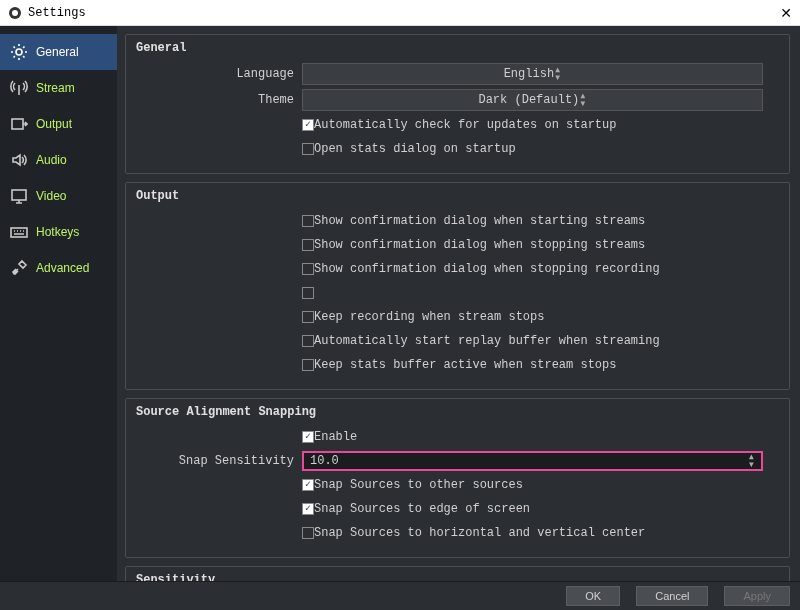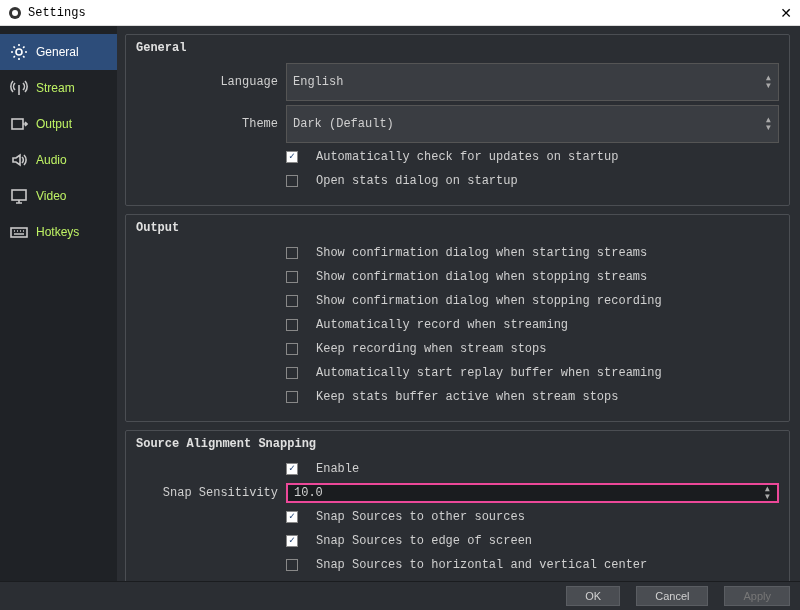--- a/index.html
+++ b/index.html
@@ -11,28 +11,28 @@
 .sidebar{width:117px;background:#1f2226;display:flex;flex-direction:column;padding-top:8px}
 .side-item{display:flex;align-items:center;gap:8px;padding:9px 10px;color:#bef264;cursor:pointer}
 .side-item.active{background:#2d4d7a;color:#fff}
 .side-item .ico{width:18px;height:18px;display:flex;align-items:center;justify-content:center}
 .side-item .ico svg{stroke:#c8c8c8;fill:none;stroke-width:1.6}
 .side-item.active .ico svg{stroke:#fff}
 .side-item span{font-family:sans-serif;font-size:12px}
 .content{flex:1;overflow-y:auto;padding:8px 10px 8px 8px;position:relative}
 .group{border:1px solid #4b4e53;border-radius:2px;margin-bottom:8px;padding:6px 10px 10px}
 .group-title{color:#e0e0e0;font-weight:bold;margin-bottom:8px}
-.row{display:flex;align-items:center;margin:4px 0;min-height:20px}
+.row{display:flex;align-items:center;margin:4px 16px;min-height:20px}
 .row .label{width:150px;text-align:right;color:#d0d0d0;padding-right:8px}
 .row .field{flex:1}
-.select{background:#3a3d42;color:#d0d0d0;border:1px solid #555;height:20px;width:100%;display:flex;align-items:center;justify-content:space-between;padding:18px 6px}
+.select{background:#3a3d42;color:#d0d0d0;border:1px solid #555;height:20px;width:100%;display:flex;align-items:center;justify-content:center;padding:10px 6px}
 .select .arrows{font-size:9px;color:#aaa;line-height:8px;display:flex;flex-direction:column}
 .spinner{background:#1a1c1f;color:#d0d0d0;border:2px solid #ec4899;height:20px;width:100%;display:flex;align-items:center;justify-content:space-between;padding:0 6px}
 .spinner .arrows{font-size:9px;color:#aaa;line-height:8px;display:flex;flex-direction:column}
-.chk{display:flex;align-items:center;gap:18px;color:#d0d0d0}
+.chk{display:flex;align-items:center;gap:0;color:#d0d0d0}
 .chk .box{width:12px;height:12px;border:1px solid #888;background:#2b2e33;display:flex;align-items:center;justify-content:center;flex-shrink:0}
 .chk .box.checked{background:#fff}
 .chk .box.checked::after{content:"✓";color:#2d4d7a;font-size:10px;font-weight:bold;line-height:10px}
 .footer{height:29px;background:#2b2e33;display:flex;align-items:center;justify-content:flex-end;gap:16px;padding:0 10px;border-top:1px solid #1a1c1f}
 .btn{background:#4a4d52;color:#d0d0d0;border:1px solid #5a5d62;padding:3px 18px;font-family:sans-serif;font-size:11px;cursor:pointer}
 .btn.disabled{color:#777}
 .content::-webkit-scrollbar{width:8px}
 .content::-webkit-scrollbar-thumb{background:#6a6d72;border-radius:4px}
 .content::-webkit-scrollbar-track{background:#2b2e33}
 </style>
@@ -97,20 +97,28 @@
     </div>
     <div class="side-item">
       <div class="ico">
           <svg viewBox="0 0 18 18">
             <rect x="1" y="5" width="16" height="9"></rect>
             <path d="M4 8h1M7 8h1M10 8h1M13 8h1M4 11h10"></path>
           </svg>
         </div>
       <span>Hotkeys</span>
     </div>
+    <div class="side-item">
+      <div class="ico">
+          <svg viewBox="0 0 18 18">
+            <path d="M3 15l5-5M12 2l4 4-3 3-4-4zM6 10l-3 3 2 2 3-3"></path>
+          </svg>
+        </div>
+      <span>Advanced</span>
+    </div>
   </div>
 
   <div class="content">
 
     <div class="group">
       <div class="group-title">General</div>
       <div class="row">
         <div class="label">Language</div>
         <div class="field">
             <div class="select">
@@ -170,21 +178,20 @@
           <div class="label"></div>
           <div class="field chk">
             <div class="box"></div>
             <span>Show confirmation dialog when stopping recording</span>
           </div>
         </div>
       <div class="row">
           <div class="label"></div>
           <div class="field chk">
             <div class="box"></div>
-            <span>Automatically record when streaming</span>
           </div>
         </div>
       <div class="row">
           <div class="label"></div>
           <div class="field chk">
             <div class="box"></div>
             <span>Keep recording when stream stops</span>
           </div>
         </div>
       <div class="row">
@@ -241,21 +248,21 @@
       <div class="row">
           <div class="label"></div>
           <div class="field chk">
             <div class="box"></div>
             <span>Snap Sources to horizontal and vertical center</span>
           </div>
         </div>
     </div>
 
     <div class="group">
-      <div class="group-title">Alignment</div>
+      <div class="group-title">Sensitivity</div>
 
     </div>
 
   </div>
 </div>
 
 <div class="footer">
   <div class="btn">OK</div>
   <div class="btn">Cancel</div>
   <div class="btn disabled">Apply</div>

